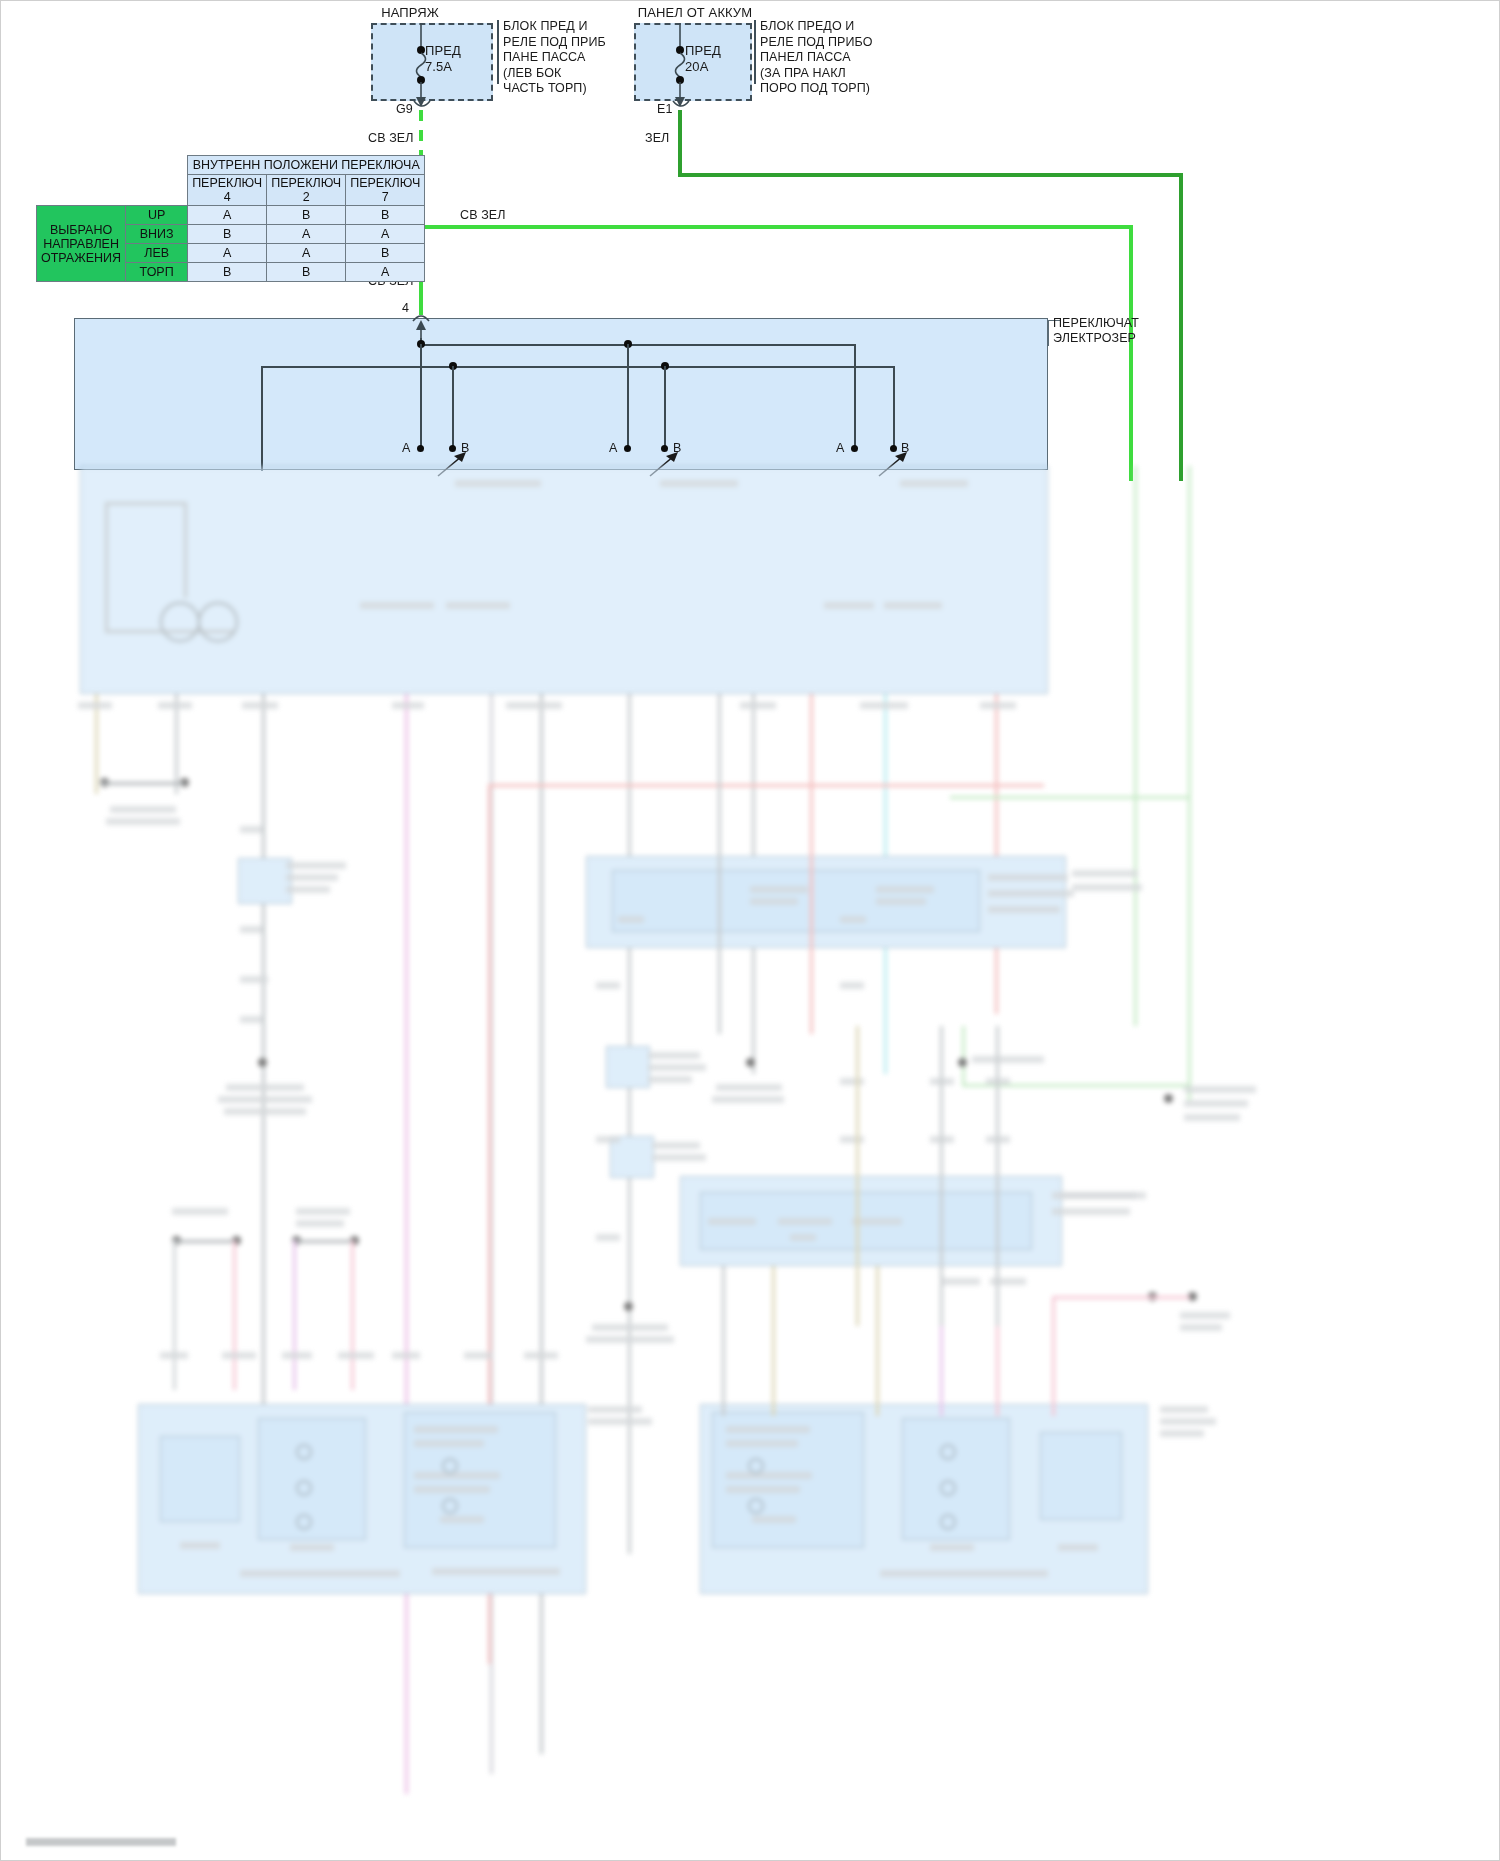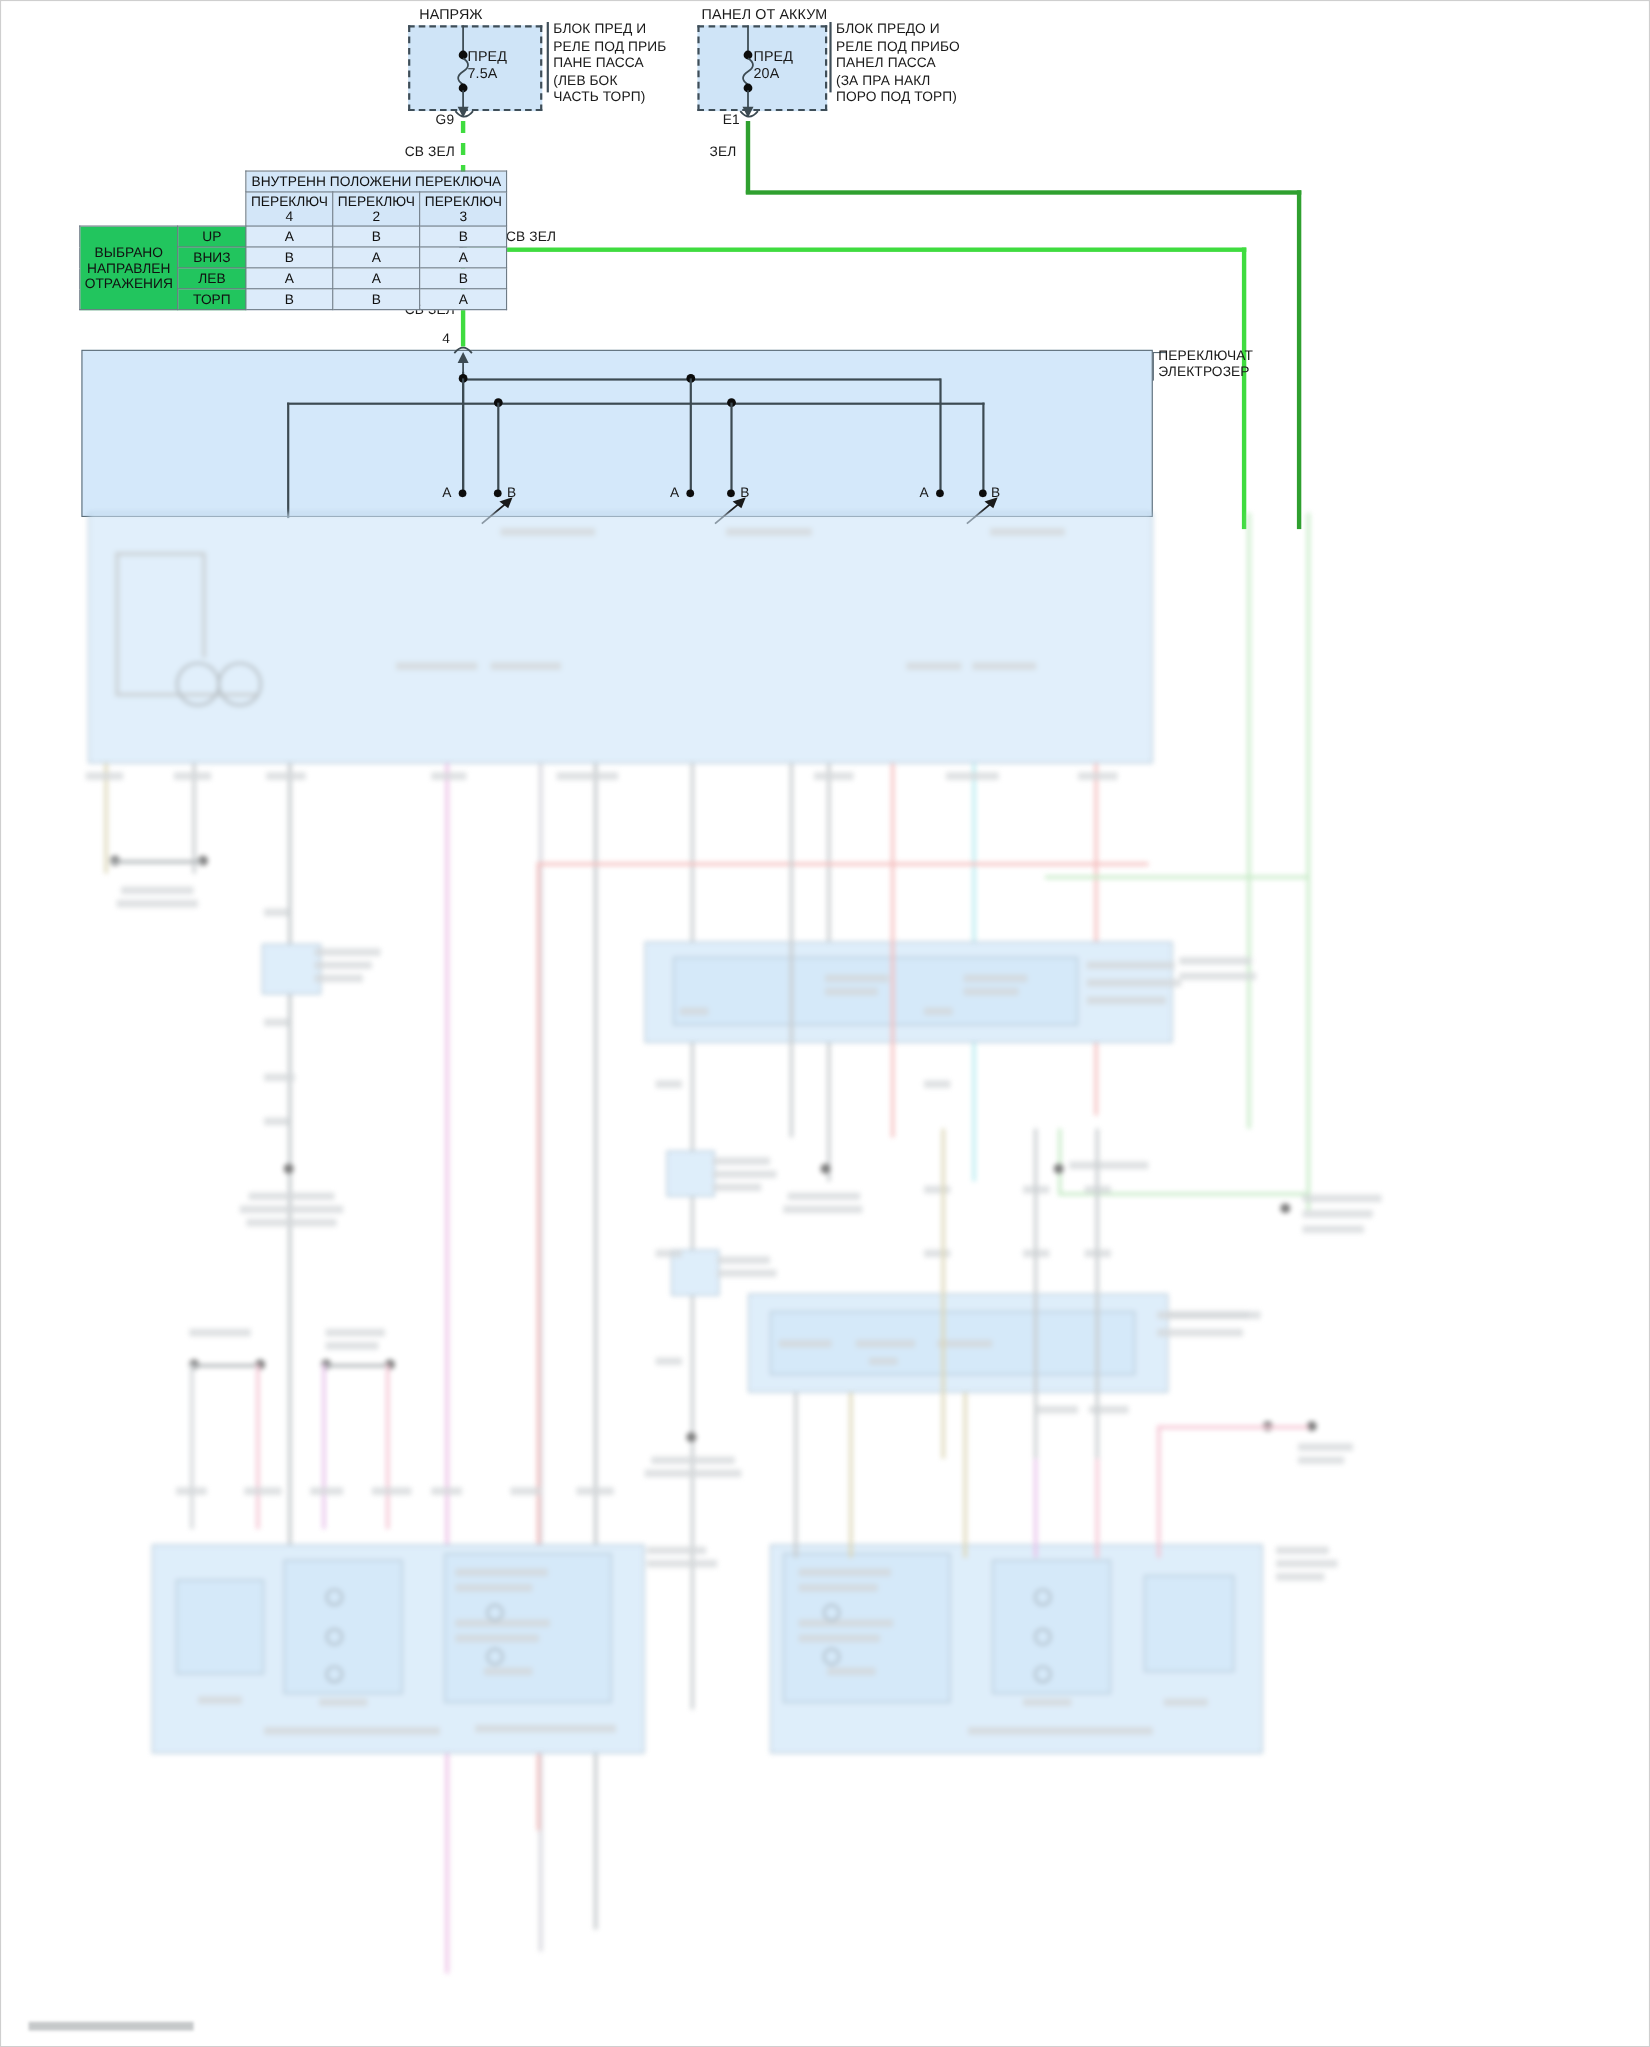--- a/index.html
+++ b/index.html
@@ -21,21 +21,21 @@
   .v { width:1.6px; }
   .dot { position:absolute; width:8px; height:8px; border-radius:50%; background:#0c0c0c; }
   .dot.sm { width:7px; height:7px; }
 
   
   .fusebox {
     position:absolute; background:#cfe4f7; border:2px dashed #3f4e58;
   }
 
   
-  .ttable { position:absolute; border-collapse:collapse; font-size:12.5px;margin-left:36px; }
+  .ttable { position:absolute; border-collapse:collapse; font-size:12.5px; }
   .ttable td, .ttable th {
     border:1px solid #6e7b85; padding:1px 4px; text-align:center;
     font-weight:normal; height:19px; color:#111;
   }
   .ttable .hdr { background:#d3e6f8; }
   .ttable .val { background:#dcebfa; }
   .ttable .rowlab { background:#22c55e; }
   .ttable .corner { border:none; background:transparent; }
 
   
@@ -142,21 +142,21 @@
         <tr>
       <td class="corner" style="width:84px;"></td>
       <td class="corner" style="width:62px;"></td>
       <td class="hdr" colspan="3">ВНУТРЕНН ПОЛОЖЕНИ ПЕРЕКЛЮЧА</td>
     </tr>
     <tr>
       <td class="corner"></td>
       <td class="corner"></td>
       <td class="hdr" style="width:70px;">ПЕРЕКЛЮЧ 4</td>
       <td class="hdr" style="width:70px;">ПЕРЕКЛЮЧ 2</td>
-      <td class="hdr" style="width:70px;">ПЕРЕКЛЮЧ 3</td>
+      <td class="hdr" style="width:70px;">ПЕРЕКЛЮЧ 7</td>
     </tr>
     <tr>
       <td class="rowlab" rowspan="4" style="line-height:14px;">ВЫБРАНО
 НАПРАВЛЕН
 ОТРАЖЕНИЯ</td>
       <td class="rowlab">UP</td>
       <td class="val">A</td>
       <td class="val">B</td>
       <td class="val">B</td>
     </tr>

